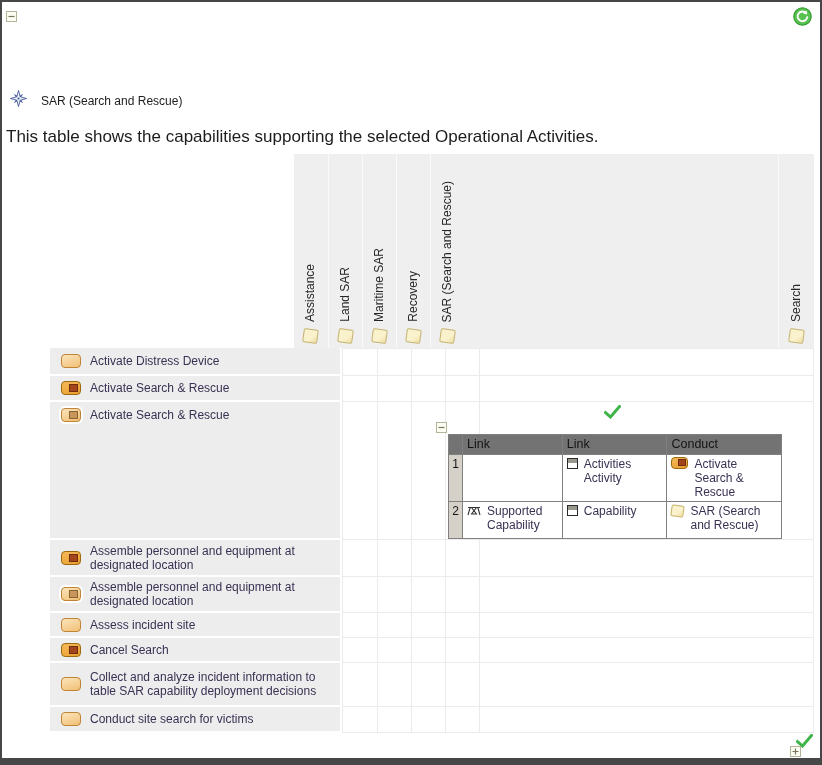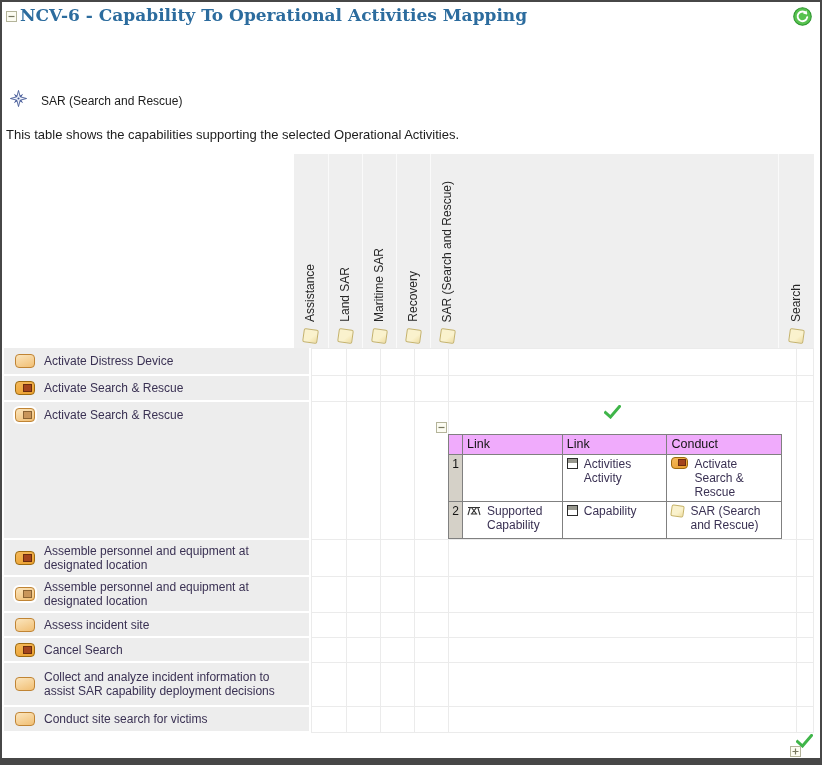--- a/index.html
+++ b/index.html
@@ -20,21 +20,21 @@
     display:inline-block; width:11px; height:11px; background:#fcfcf2;
     border:1px solid #b4b49a; position:absolute;
   }
   .boxicon svg { display:block; width:9px; height:9px; }
   .collapse-title { left:4px; top:9px; }
   .refresh-btn { position:absolute; right:8px; top:5px; width:19px; height:19px; cursor:pointer; }
   .refresh-btn svg { display:block; }
   
   .context-row { position:absolute; left:8px; top:88px; display:flex; align-items:center; gap:14px; }
   .context-label { font-size:12px; color:#1c1c1c; }
-  .description { position:absolute; left:4px; top:125px; font-size:13px; color:#1c1c1c; }
+  .description { position:absolute; left:4px; top:125px; font-size:17px; color:#1c1c1c; }
   
   .col-header {
     position:absolute; left:292px; top:152px; width:520px; height:194px;
     background:#efefef; display:flex;
   }
   .strip { position:relative; height:100%; border-left:1px solid #fafafa; }
   .strip:first-child { border-left:none; }
   .strip .inner { position:absolute; left:0; bottom:0; width:34px; height:100%; }
   .strip.centered .inner { left:50%; margin-left:-17px; }
   .vlabel {
@@ -46,21 +46,21 @@
     position:absolute; bottom:5px; left:50%; margin-left:-8px;
     width:15px; height:14px; background:linear-gradient(135deg,#faf2cd 60%,#efddA0);
     border:1px solid #c6b36a; border-radius:2px; transform:rotate(8deg);
   }
   
   .rows { position:absolute; left:2px; top:346px; width:810px; }
   .mrow { display:flex; }
   .rlabel {
     width:315px; margin-right:2px; background:#ededed; border-bottom:2px solid #fff;
     display:flex; align-items:center; gap:9px; padding-left:11px;
-    font-size:12px; line-height:14px; color:#3a3153;
+    font-size:12px; line-height:14px; color:#3a3153;margin-left:46px;
   }
   .rlabel .txt { width:250px; }
   .mrow.top .rlabel { align-items:flex-start; padding-top:6px; }
   .rbody {
     position:relative; width:520px; background:#fff;
     border-left:1px solid #ebebeb; border-right:1px solid #ebebeb; border-bottom:1px solid #ebebeb;
     background-image:
       linear-gradient(#ebebeb,#ebebeb),linear-gradient(#ebebeb,#ebebeb),
       linear-gradient(#ebebeb,#ebebeb),linear-gradient(#ebebeb,#ebebeb),
       linear-gradient(#ebebeb,#ebebeb);
@@ -87,21 +87,21 @@
   .check svg { display:block; }
   .popup-collapse { position:absolute; left:432px; top:74px; }
   .bottom-expand { position:absolute; left:786px; top:398px; }
   
   .popup-table {
     position:absolute; left:444px; top:86px; width:334px;
     border-collapse:collapse; font-size:12px; color:#3a3153; background:#fff;
   }
   .popup-table th, .popup-table td { border:1px solid #808080; vertical-align:top; padding:2px 4px; }
   .popup-table th {
-    background:#f0abfc; font-weight:normal; text-align:left; color:#141414;
+    background:#737373; font-weight:normal; text-align:left; color:#141414;
     height:20px; font-size:12.5px;
   }
   .popup-table td.num { background:#d5d1c8; width:14px; text-align:center; padding:2px 2px; color:#141414; }
   .popup-table tr.r1 td { height:46px; }
   .popup-table tr.r2 td { height:37px; }
   .cellflex { display:flex; gap:6px; line-height:14px; }
   .type-icon {
     flex:0 0 auto; margin-top:1px; width:11px; height:11px; border:1px solid #2b2b2b;
     background:linear-gradient(to bottom,#98988e 0%,#98988e 45%,#fff 45%);
   }
@@ -116,21 +116,20 @@
 <body>
 
 <div class="frame">
 
   <div class="titlebar">
     <span class="boxicon collapse-title">
       <svg viewBox="0 0 9 9">
           <line x1="1.5" y1="4.5" x2="7.5" y2="4.5" stroke="#77775e" stroke-width="1.2"></line>
         </svg>
     </span>
-    <div class="page-title">NCV-6 - Capability To Operational Activities Mapping</div>
     <span class="refresh-btn">
       <svg width="19" height="19" viewBox="0 0 18 18">
         <circle cx="9" cy="9" r="8.3" fill="#57c24f" stroke="#2e9630"></circle>
         <path d="M12.6 6.0 A4.6 4.6 0 1 0 13.5 9.6" fill="none" stroke="#fff" stroke-width="1.8" stroke-linecap="round"></path>
         <path d="M12.9 3.2 L13.2 7.2 L9.5 6.2 Z" fill="#fff"></path>
       </svg>
     </span>
   </div>
 
   <div class="context-row">
@@ -240,21 +239,21 @@
       <div class="rlabel">
         <span class="act-icon act-dark"></span>
         <span class="txt">Cancel Search</span>
       </div>
       <div class="rbody"></div>
     </div>
 
     <div class="mrow" style="height:44px">
       <div class="rlabel">
         <span class="act-icon act-plain"></span>
-        <span class="txt">Collect and analyze incident information to assist SAR capability deployment decisions</span>
+        <span class="txt">Collect and analyze incident information to table SAR capability deployment decisions</span>
       </div>
       <div class="rbody"></div>
     </div>
 
     <div class="mrow" style="height:26px">
       <div class="rlabel">
         <span class="act-icon act-plain"></span>
         <span class="txt">Conduct site search for victims</span>
       </div>
       <div class="rbody"></div>

